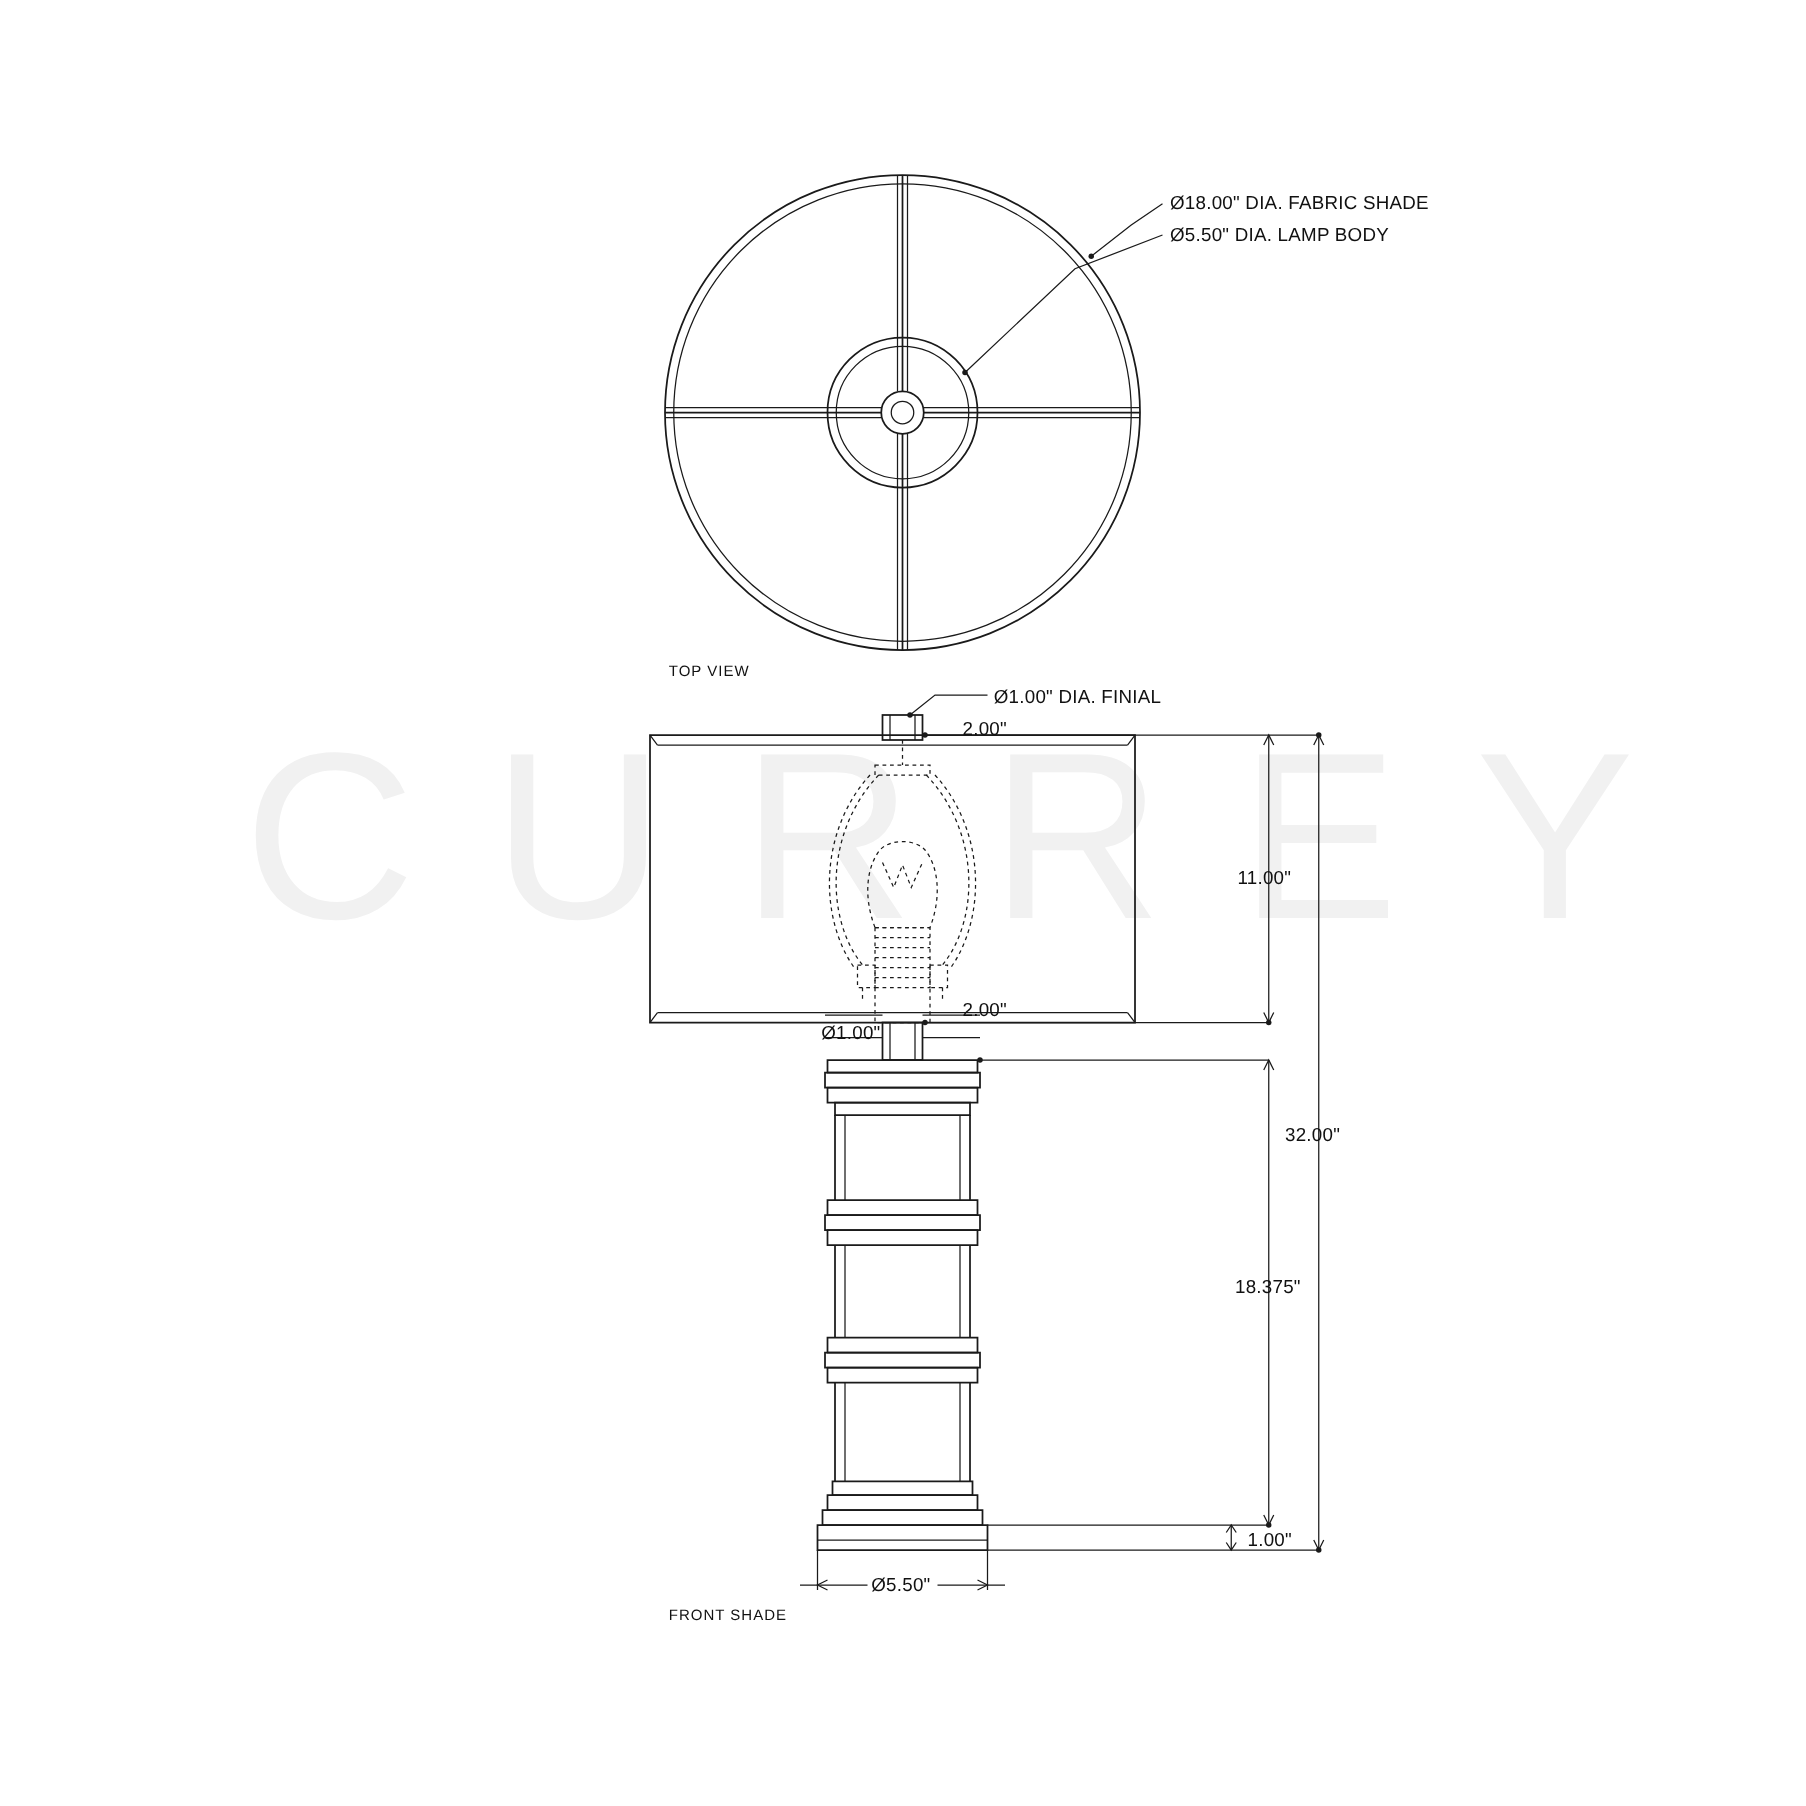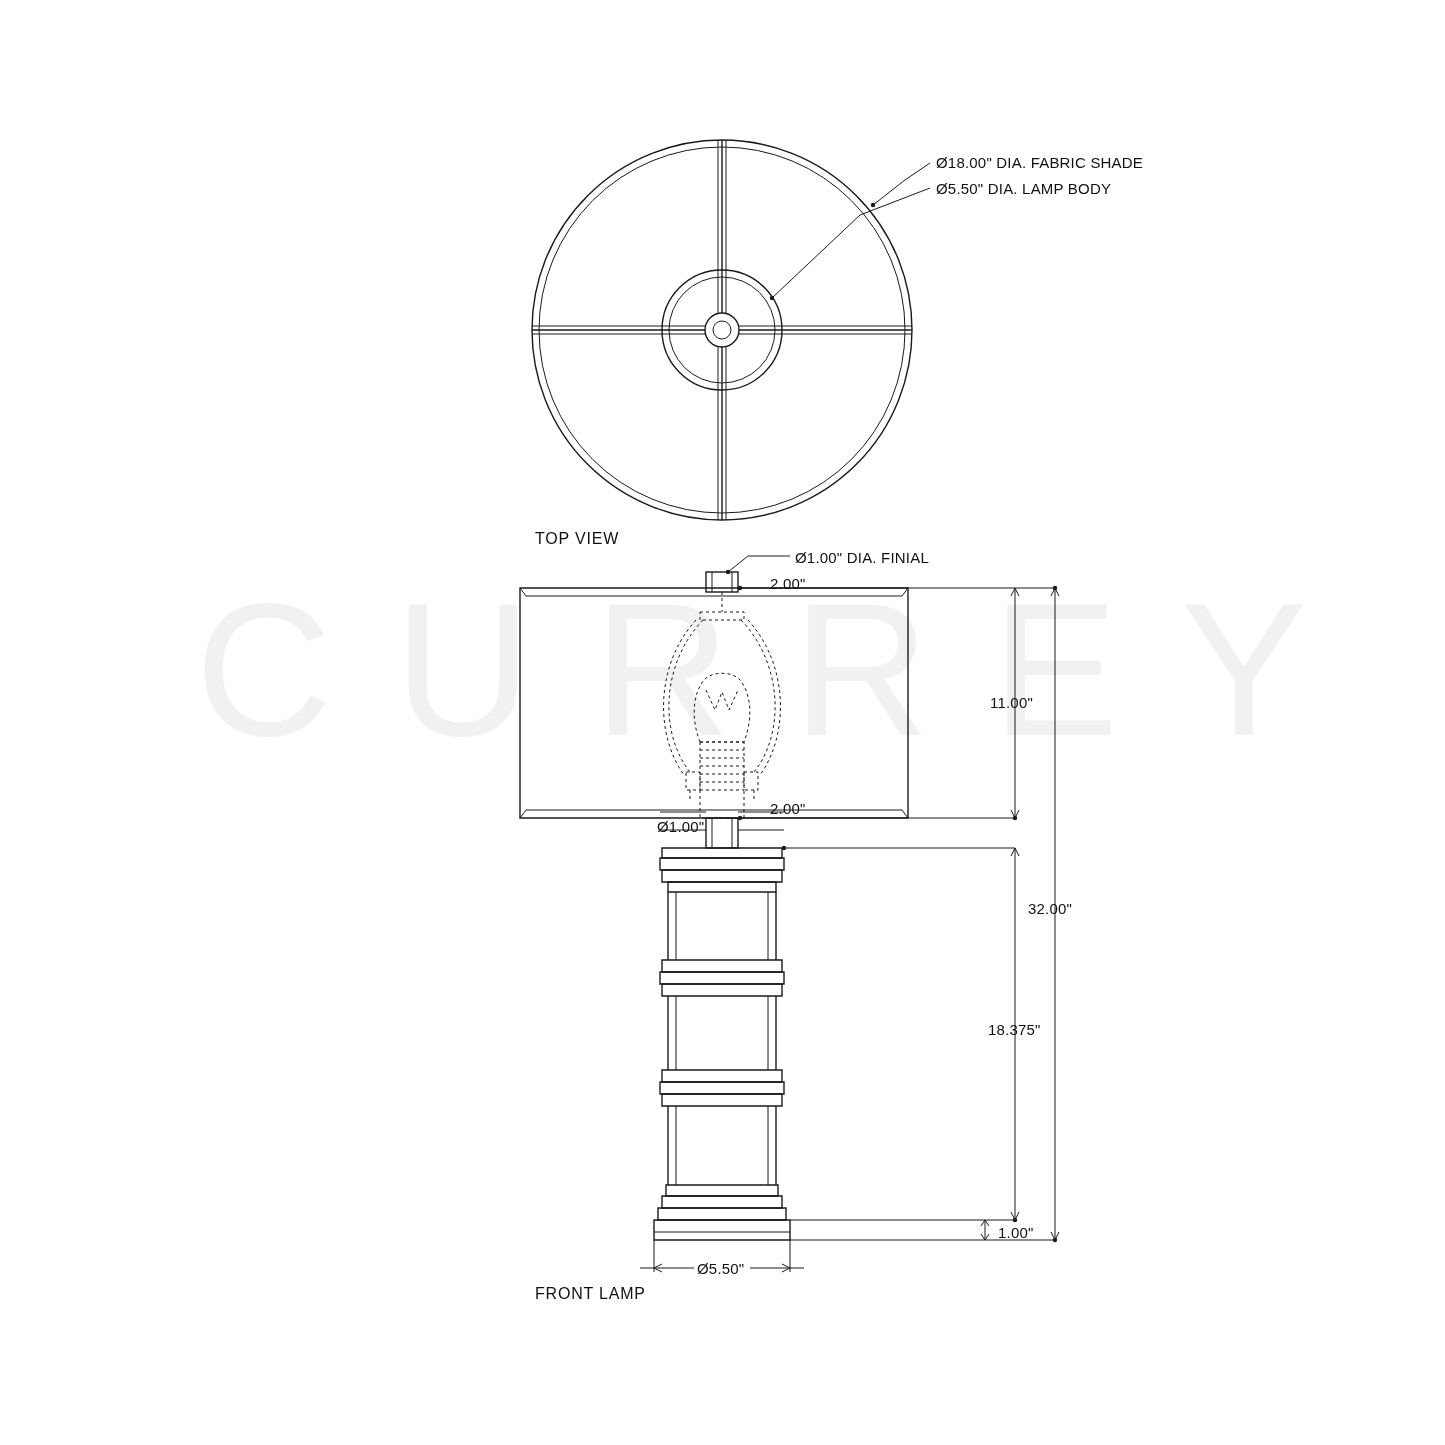--- a/index.html
+++ b/index.html
@@ -38,21 +38,21 @@
     color: #f1f1f1;
   }
   .lbl {
     position: absolute;
     font-size: 15px;
     color: #111111;
     white-space: nowrap;
     letter-spacing: 0.2px;
   }
   .lbl-view {
-    font-size: 16px;
+    font-size: 12px;
     letter-spacing: 0.8px;
   }
   svg.draw {
     position: absolute;
     left: 0;
     top: 0;
     width: 1445px;
     height: 1445px;
   }
   .ln { stroke: #1a1a1a; fill: none; }
@@ -209,15 +209,15 @@
 
   <div class="lbl" style="left:795px; top:549px;">Ø1.00" DIA. FINIAL</div>
   <div class="lbl" style="left:770px; top:575px;">2.00"</div>
   <div class="lbl" style="left:990px; top:694px;">11.00"</div>
   <div class="lbl" style="left:770px; top:800px;">2.00"</div>
   <div class="lbl" style="left:657px; top:818px;">Ø1.00"</div>
   <div class="lbl" style="left:1028px; top:900px;">32.00"</div>
   <div class="lbl" style="left:988px; top:1021px;">18.375"</div>
   <div class="lbl" style="left:998px; top:1224px;">1.00"</div>
   <div class="lbl" style="left:697px; top:1260px;">Ø5.50"</div>
-  <div class="lbl lbl-view" style="left:535px; top:1285px;">FRONT LAMP</div>
+  <div class="lbl lbl-view" style="left:535px; top:1285px;">FRONT SHADE</div>
 
 </div>
 
 </body></html>

